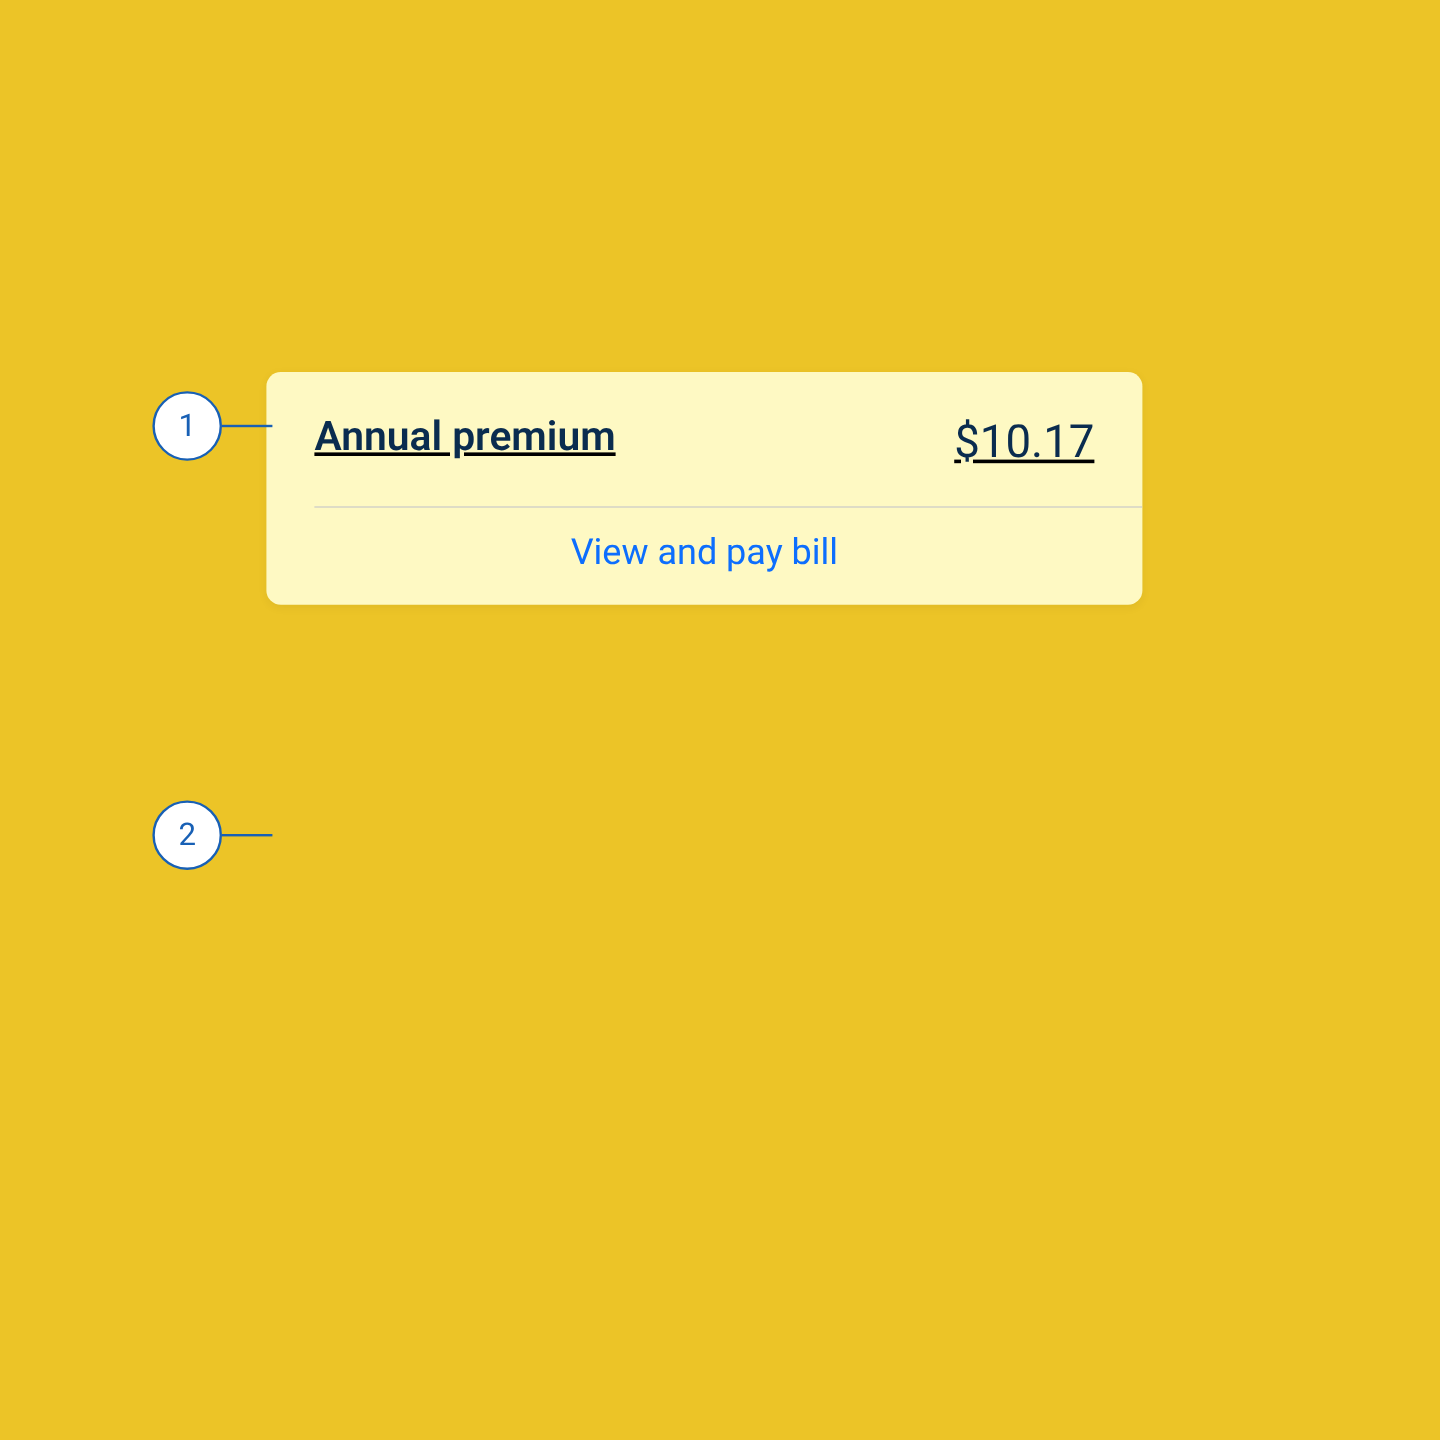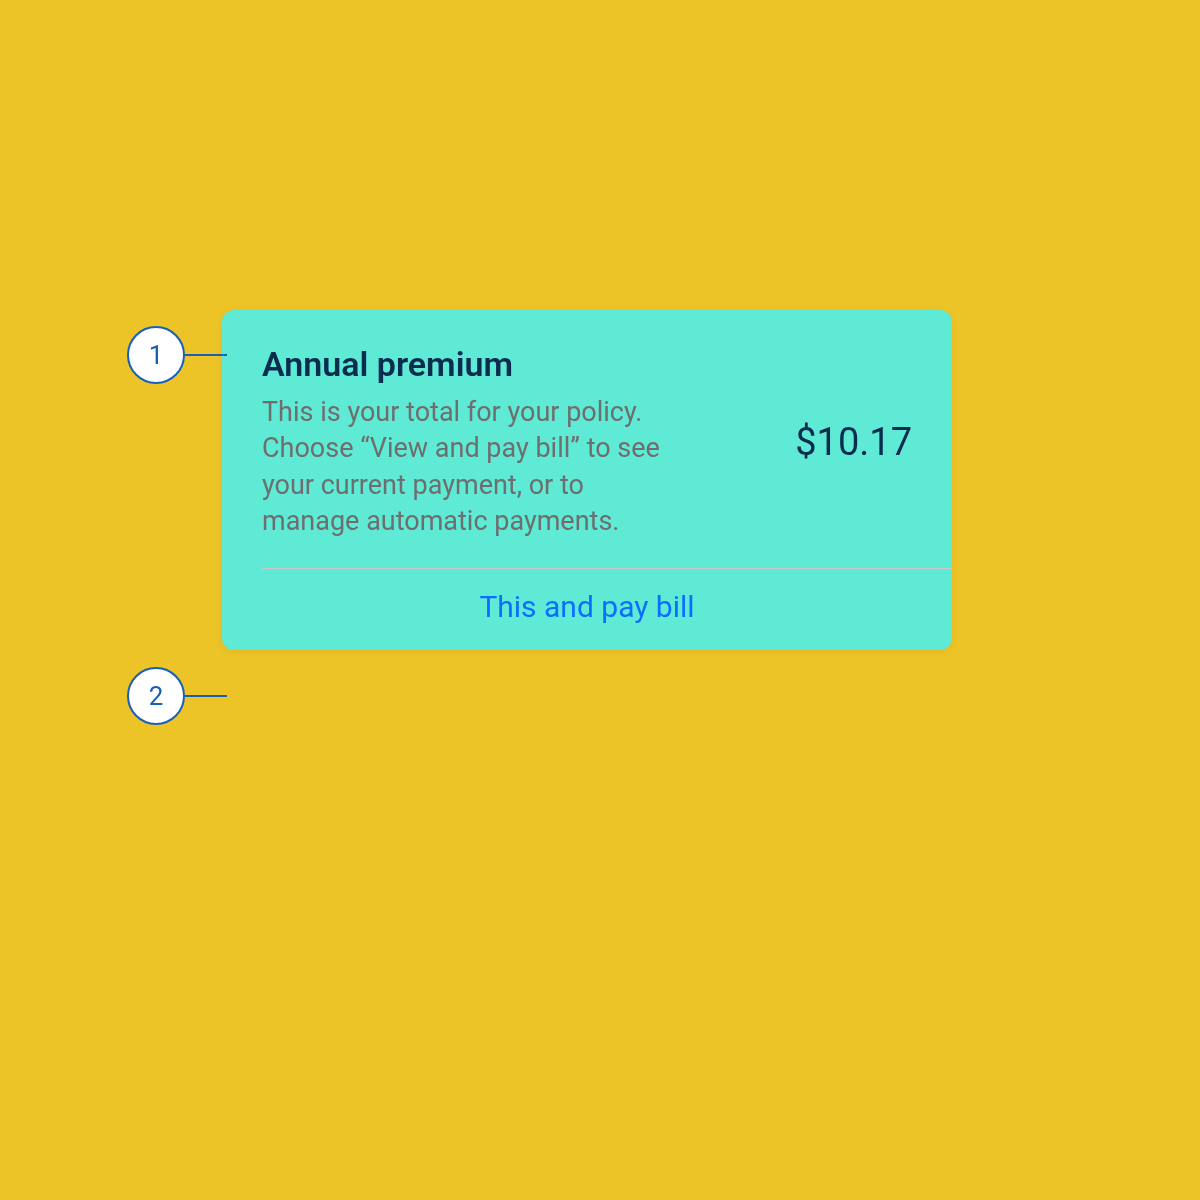--- a/index.html
+++ b/index.html
@@ -14,24 +14,25 @@
       font-family: -apple-system, BlinkMacSystemFont, "Segoe UI", Roboto, Helvetica, Arial, sans-serif;
       position: relative;
     }
     .card-wrapper {
       position: absolute;
       top: 310px;
       left: 222px;
     }
     .card {
       width: 730px;
-      background-color: #5eead4;
+      background-color: #fef9c3;
       border-radius: 12px;
       box-shadow: 0 2px 8px rgba(0,0,0,0.05);
       overflow: hidden;
+      text-decoration: underline;
     }
     .card-body {
       padding: 34px 40px 28px 40px;
       display: flex;
       justify-content: space-between;
       align-items: center;
     }
     .card-left {
       flex: 1;
       max-width: 420px;
@@ -120,22 +121,21 @@
     <span>2</span>
   </div>
   <div class="annotation-line"></div>
 </div>
 
 <div class="card-wrapper">
   <div class="card">
     <div class="card-body">
       <div class="card-left">
         <div class="card-title">Annual premium</div>
-        <div class="card-desc">This is your total for your policy. Choose “View and pay bill” to see your current payment, or to manage automatic payments.</div>
       </div>
       <div class="card-amount">$10.17</div>
     </div>
     <div class="divider"></div>
     <div class="card-footer">
-      <span class="pay-link">This and pay bill</span>
+      <span class="pay-link">View and pay bill</span>
     </div>
   </div>
 </div>
 
 </body></html>

